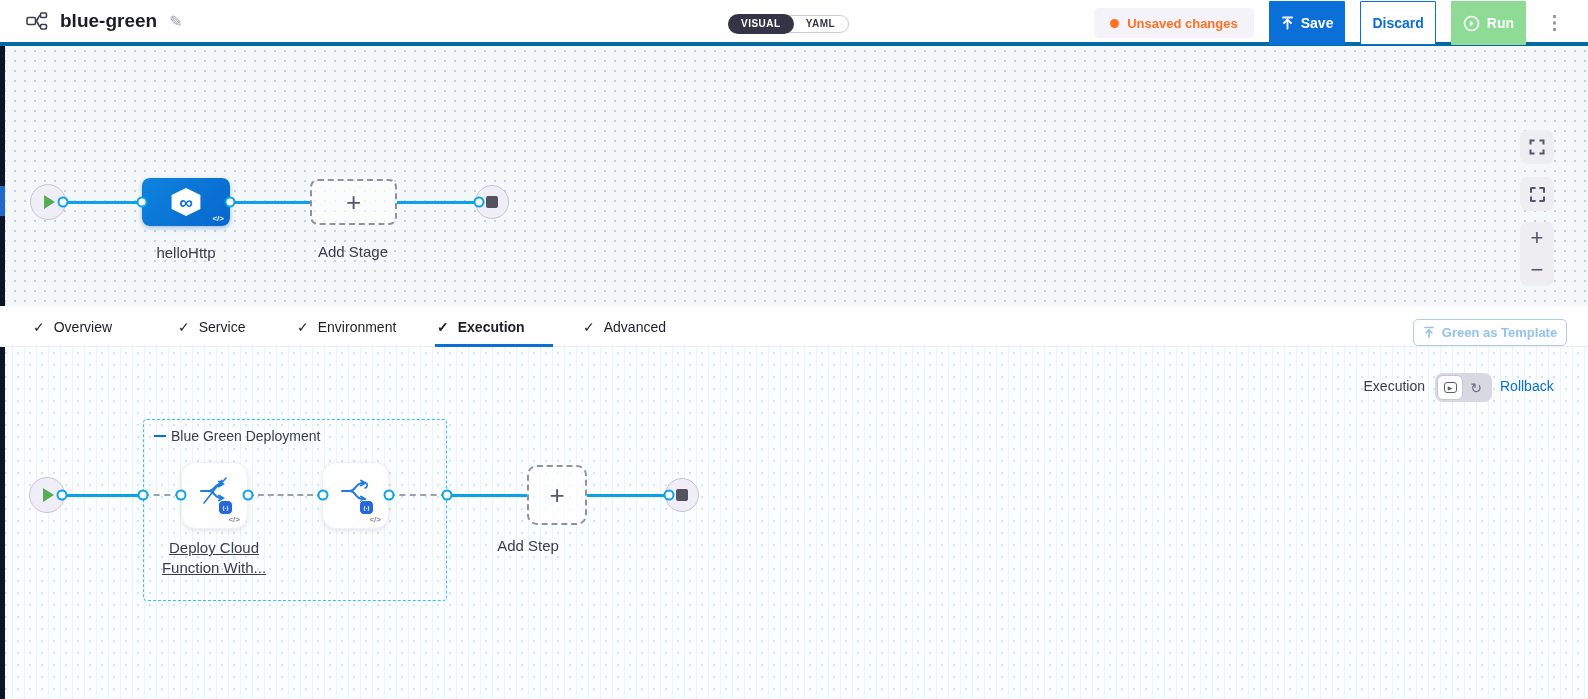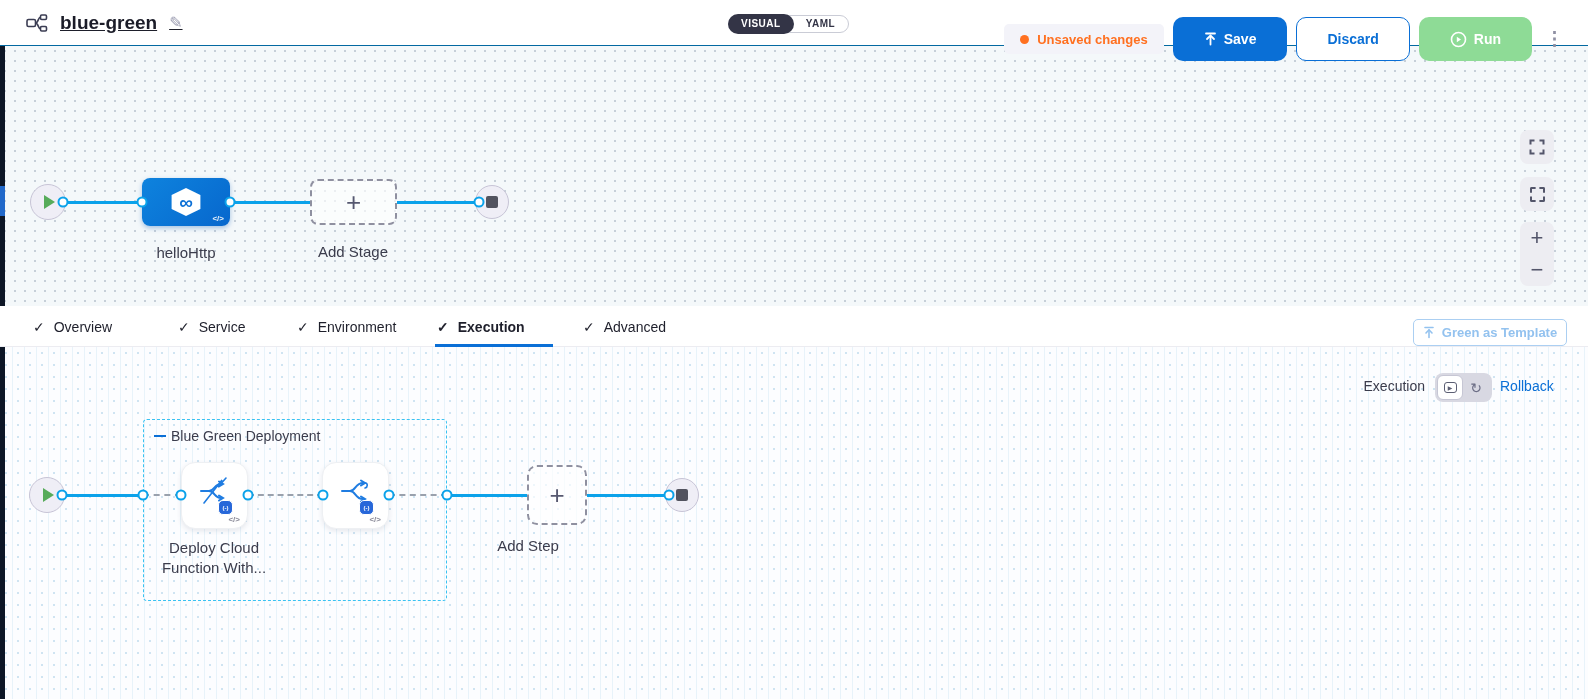--- a/index.html
+++ b/index.html
@@ -2,36 +2,36 @@
 <html><head>
 <meta charset="utf-8">
 <style>
   * { margin:0; padding:0; box-sizing:border-box; }
   html,body { width:1588px; height:699px; overflow:hidden; }
   body { font-family:"Liberation Sans", sans-serif; background:#fff; color:#1e1f2b; }
   .page { position:relative; width:1588px; height:699px; background:#fff; }
 
   
   .header { position:absolute; top:0; left:0; width:1588px; height:46px; background:#fff;
-            border-bottom:1px solid #0369a1; display:flex; align-items:center; z-index:5;text-decoration:underline; }
+            border-bottom:4px solid #0369a1; display:flex; align-items:center; z-index:5; }
   .hdr-left { display:flex; align-items:center; gap:12px; padding-left:26px; }
   .pipeline-title { font-size:19px; font-weight:bold; color:#1b1c28; }
   .pencil { color:#9a9bb0; font-size:16px; cursor:pointer; }
   .mode-toggle { position:absolute; left:728px; top:15px; height:18px; display:flex; align-items:center;
                  border:1px solid #caccd6; border-radius:10px; background:#fff; }
   .mode-seg { font-size:10px; font-weight:bold; letter-spacing:.5px; padding:0 13px; height:18px;
               line-height:17px; border-radius:10px;text-align:center; }
   .mode-seg.active { background:#333446; color:#fff; margin:-1px; height:20px; line-height:20px; }
   .mode-seg.inactive { color:#333446; }
-  .hdr-right { position:absolute; right:20px; top:24px; height:30px; display:flex; align-items:center; gap:9px; }
+  .hdr-right { position:absolute; right:20px; top:8px; height:30px; display:flex; align-items:center; gap:15px; }
   .unsaved { display:flex; align-items:center; gap:8px; background:#f3f3f9; border-radius:5px;
              height:30px; padding:0 16px; color:#ff7020; font-weight:bold; font-size:13px; }
   .unsaved-dot { width:9px; height:9px; border-radius:50%; background:#ff7020; }
-  .btn { height:44px; border-radius:10px; font-size:14px; font-weight:bold; display:flex;
-         align-items:center; gap:7px; padding:0 30px; cursor:pointer; border:1px solid transparent; }
+  .btn { height:44px; border-radius:1px; font-size:14px; font-weight:bold; display:flex;
+         align-items:center; gap:7px; padding:0 11px; cursor:pointer; border:1px solid transparent; }
   .btn-save { background:#0a6fd6; color:#fff; }
   .btn-discard { background:#fff; color:#0a6fd6; border-color:#0a6fd6; }
   .btn-run { background:#8edb96; color:#fff; }
   .kebab { color:#8f90a3; font-size:19px; font-weight:bold; padding:0 4px; cursor:pointer; line-height:30px; }
 
   
   .canvas1 { position:absolute; top:46px; left:0; width:1588px; height:260px; background:#f4f8fa;
              background-image:radial-gradient(circle,#c6cfd8 1px,transparent 1.3px);
              background-size:10px 10px; }
   .canvas2 { position:absolute; top:347px; left:0; width:1588px; height:352px; background:#fcfdff;
@@ -331,17 +331,17 @@
 
     <span class="conn-dot" style="left:62px;  top:148px;"></span>
     <span class="conn-dot" style="left:143px; top:148px;"></span>
     <span class="conn-dot" style="left:181px; top:148px;"></span>
     <span class="conn-dot" style="left:248px; top:148px;"></span>
     <span class="conn-dot" style="left:323px; top:148px;"></span>
     <span class="conn-dot" style="left:389px; top:148px;"></span>
     <span class="conn-dot" style="left:447px; top:148px;"></span>
     <span class="conn-dot" style="left:669px; top:148px;"></span>
 
-    <div class="node-label" style="left:149px; top:191px; width:130px;">Deploy Cloud Function With...</div>
+    <div class="node-label" style="left:149px; top:191px; width:130px;text-decoration:underline;">Deploy Cloud Function With...</div>
     <div class="node-label" style="left:478px; top:189px; width:100px;">Add Step</div>
   </div>
 
 </div>
 
 </body></html>

